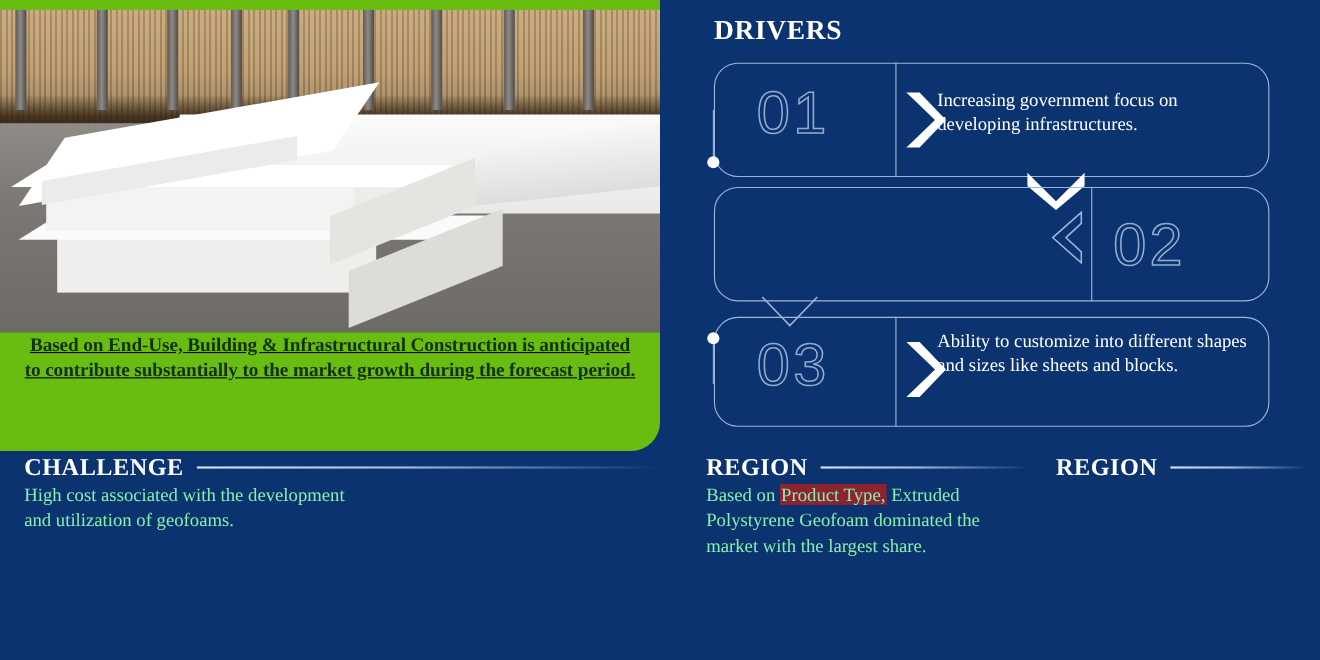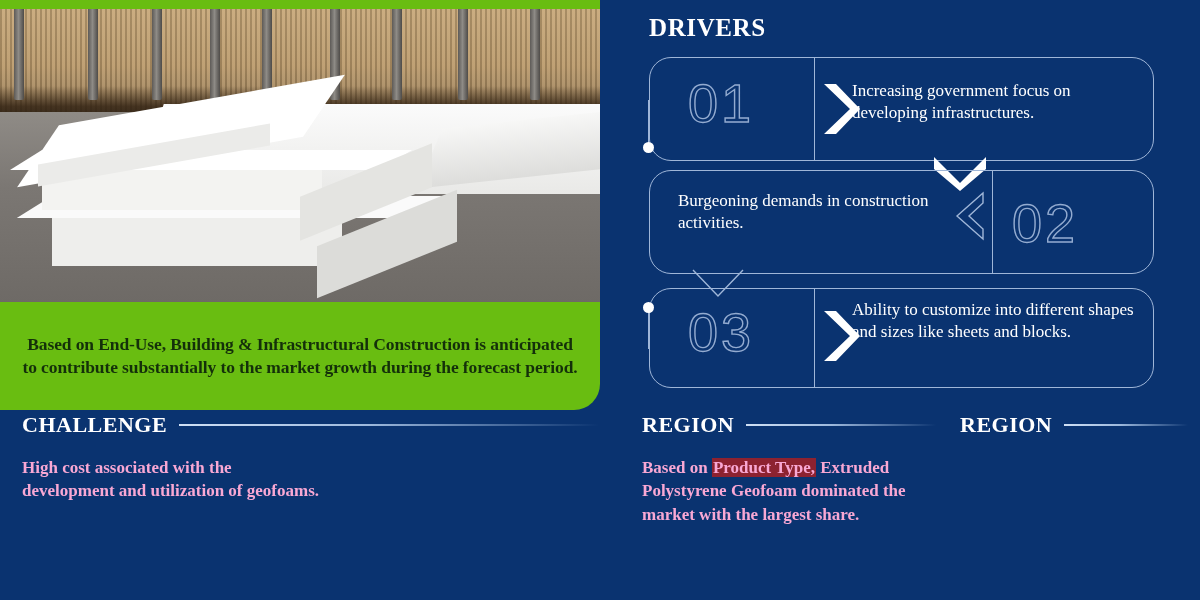--- a/index.html
+++ b/index.html
@@ -48,21 +48,21 @@
   }
   .blk { position: absolute; }
   .blk .top  { position: absolute; left: 0; top: 0; background: #ffffff; }
   .blk .face { position: absolute; background: #eeeeec; }
   .blk .side { position: absolute; background: #dcdcd9; }
 
   #green-banner {
     position: absolute; left: 0; top: 302px; width: 600px; height: 108px;
     background: #69bd11;
     border-bottom-right-radius: 26px;
-    display: flex; align-items: center; justify-content: center;
+    display: flex; align-items: flex-start; justify-content: center; text-decoration: underline;
   }
   #green-banner-text {
     color: #14300a; text-align: center; font-size: 17.5px; line-height: 1.33;
     font-weight: 700; padding: 0 22px; letter-spacing: -.1px;
   }
 
   
   #drivers-panel { position: absolute; left: 592px; top: 0; width: 632px; height: 412px; }
   #drivers-title {
     position: absolute; left: 57px; top: 14px;
@@ -93,21 +93,21 @@
   .col { position: absolute; top: 0; height: 188px; }
   .col-head { display: flex; align-items: center; gap: 12px; }
   .col-title {
     color: #ffffff; font-size: 22px; font-weight: 700; letter-spacing: .5px; white-space: nowrap;
   }
   .col-rule {
     height: 2px; flex: 1 1 auto;
     background: linear-gradient(90deg, #cfe0f5 0%, #9db9dd 45%, rgba(10,51,112,0) 100%);
   }
   .col-body {
-    margin-top: 18px; color: #f9a8d4; font-size: 17px; line-height: 1.38; font-weight: 700;
+    margin-top: 0; color: #86efac; font-size: 17px; line-height: 1.38; font-weight: 400;
   }
   .hl { background: #8d2230; padding: 0 1px; }
 
   #col-challenge { left: 22px; width: 580px; }
   #col-segment   { left: 642px; width: 300px; }
   #col-region    { left: 960px; width: 228px; }
   #col-challenge .col-rule { max-width: 420px; }
   #col-segment  .col-rule { max-width: 190px; }
   #col-region   .col-rule { max-width: 130px; }
 </style>
@@ -169,21 +169,20 @@
     <div class="driver-text" style="left:260px; top:80px; width:285px;">Increasing government focus on developing infrastructures.</div>
     <div class="lead-line" style="left:56px; top:100px; width:1.4px; height:48px;"></div>
     <div class="dot" style="left:51px; top:142px;"></div>
 
     <svg style="position:absolute; left:338px; top:155px;" width="60" height="36" viewBox="0 0 60 36">
       <path d="M4 2 L30 28 L56 2 L56 14 L30 36 L4 14 Z" fill="#ffffff"></path>
     </svg>
 
     <div class="driver-box" style="left:57px; top:170px; width:505px; height:104px;"></div>
     <div class="vdiv" style="left:400px; top:170px; height:104px;"></div>
-    <div class="driver-text" style="left:86px; top:190px; width:290px;">Burgeoning demands in construction activities.</div>
     <svg class="chev" style="left:355px; top:190px;" width="40" height="52" viewBox="0 0 40 52">
       <path d="M36 3 L10 26 L36 49 L36 39 L22 26 L36 13 Z" fill="none" stroke="#9fb6d8" stroke-width="1.4"></path>
     </svg>
     <div class="driver-num" style="left:420px; top:192px;">02</div>
 
     <svg style="position:absolute; left:98px; top:268px;" width="56" height="32" viewBox="0 0 56 32">
       <path d="M3 2 L28 28 L53 2" fill="none" stroke="#9fb6d8" stroke-width="1.4"></path>
     </svg>
 
     <div class="driver-box" style="left:57px; top:288px; width:505px; height:100px;"></div>

